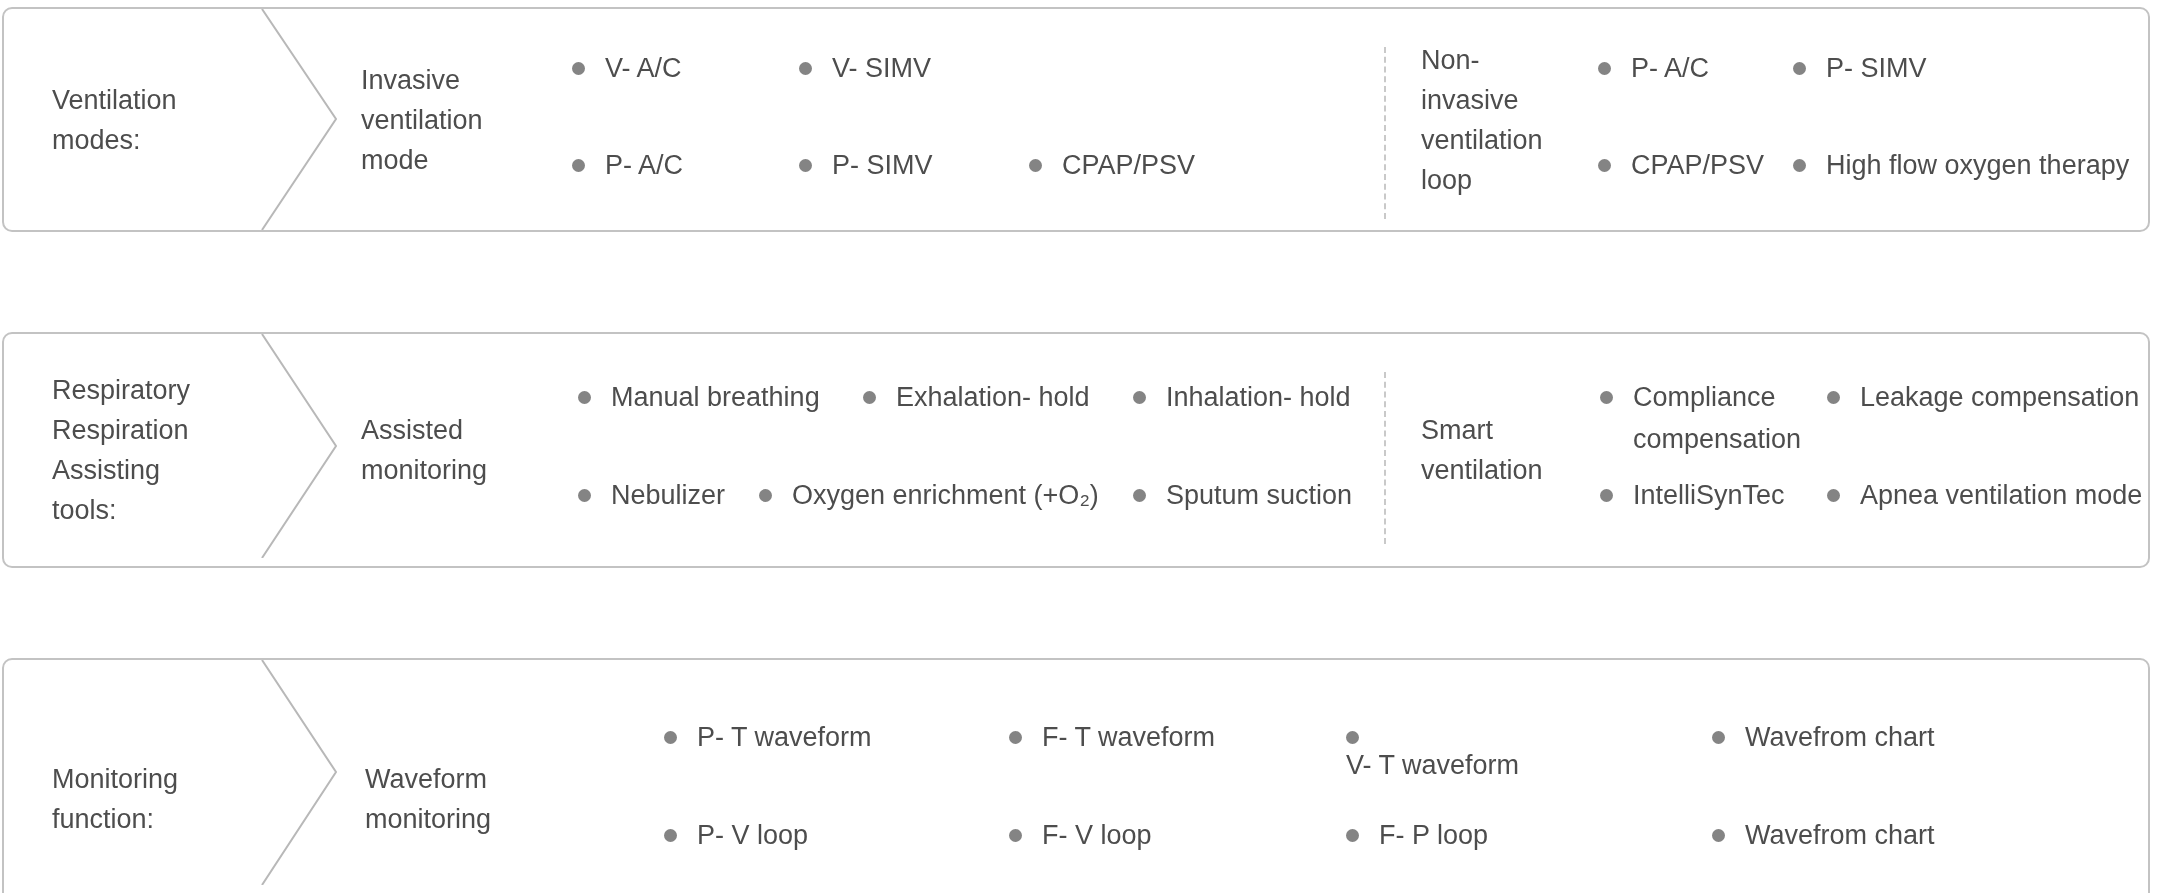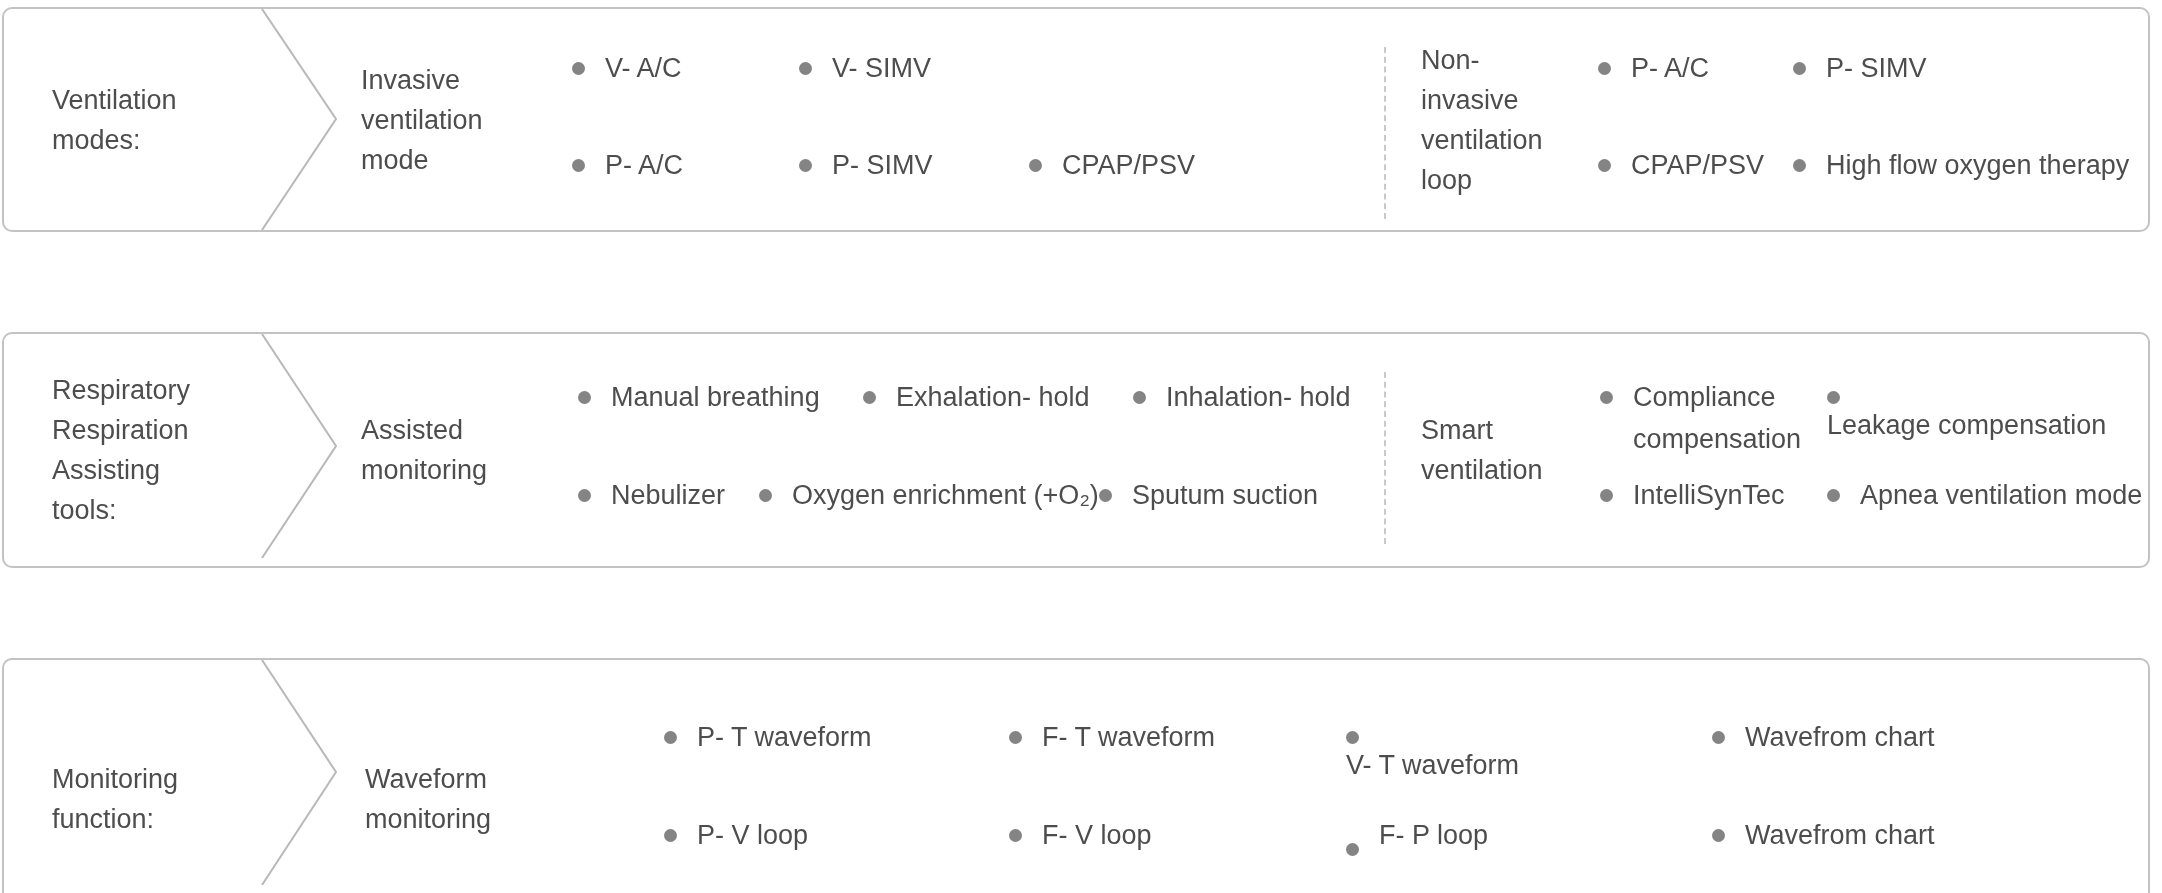--- a/index.html
+++ b/index.html
@@ -134,35 +134,35 @@
       <span class="item-text">Inhalation- hold</span>
     </div>
     <div class="item" style="left:574px; top:140px;">
       <span class="dot"></span>
       <span class="item-text">Nebulizer</span>
     </div>
     <div class="item" style="left:755px; top:140px;">
       <span class="dot"></span>
       <span class="item-text">Oxygen enrichment (+O₂)</span>
     </div>
-    <div class="item" style="left:1095px; top:140px;">
+    <div class="item" style="left:1129px; top:140px;">
       <span class="dot"></span>
       <span class="item-text">Sputum suction</span>
     </div>
 
     <div class="divider" style="left:1380px;"></div>
 
     <div class="group-label" style="left:1417px;">Smart
 ventilation</div>
 
     <div class="item" style="left:1596px; top:42px;">
       <span class="dot"></span>
       <span class="item-text wrap">Compliance compensation</span>
     </div>
-    <div class="item" style="left:1823px; top:42px;flex-direction:column;">
+    <div class="item" style="left:1823px; top:42px;">
       <span class="dot"></span>
       <span class="item-text">Leakage compensation</span>
     </div>
     <div class="item" style="left:1596px; top:140px;">
       <span class="dot"></span>
       <span class="item-text">IntelliSynTec</span>
     </div>
     <div class="item" style="left:1823px; top:140px;">
       <span class="dot"></span>
       <span class="item-text">Apnea ventilation mode</span>
@@ -196,21 +196,21 @@
       <span class="item-text">Wavefrom chart</span>
     </div>
     <div class="item" style="left:660px; top:154px;">
       <span class="dot"></span>
       <span class="item-text">P- V loop</span>
     </div>
     <div class="item" style="left:1005px; top:154px;">
       <span class="dot"></span>
       <span class="item-text">F- V loop</span>
     </div>
-    <div class="item" style="left:1342px; top:154px;align-items:flex-end;">
+    <div class="item" style="left:1342px; top:154px;">
       <span class="dot"></span>
       <span class="item-text">F- P loop</span>
     </div>
     <div class="item" style="left:1708px; top:154px;">
       <span class="dot"></span>
       <span class="item-text">Wavefrom chart</span>
     </div>
   </div>
 
 </div>

